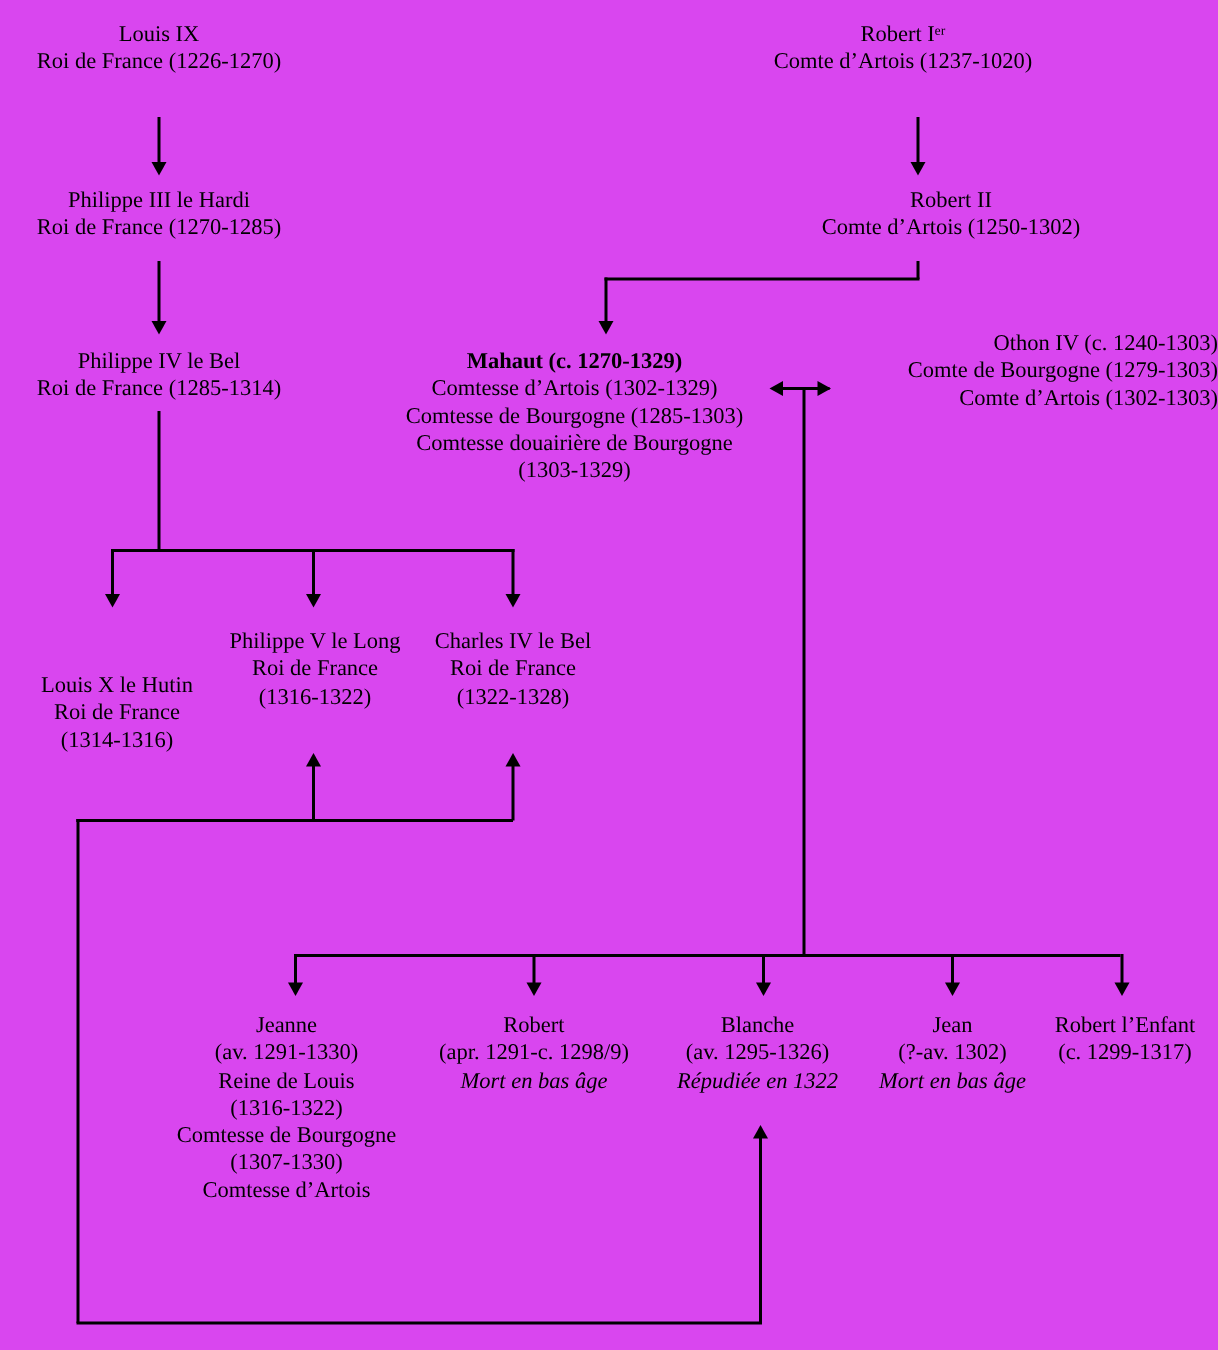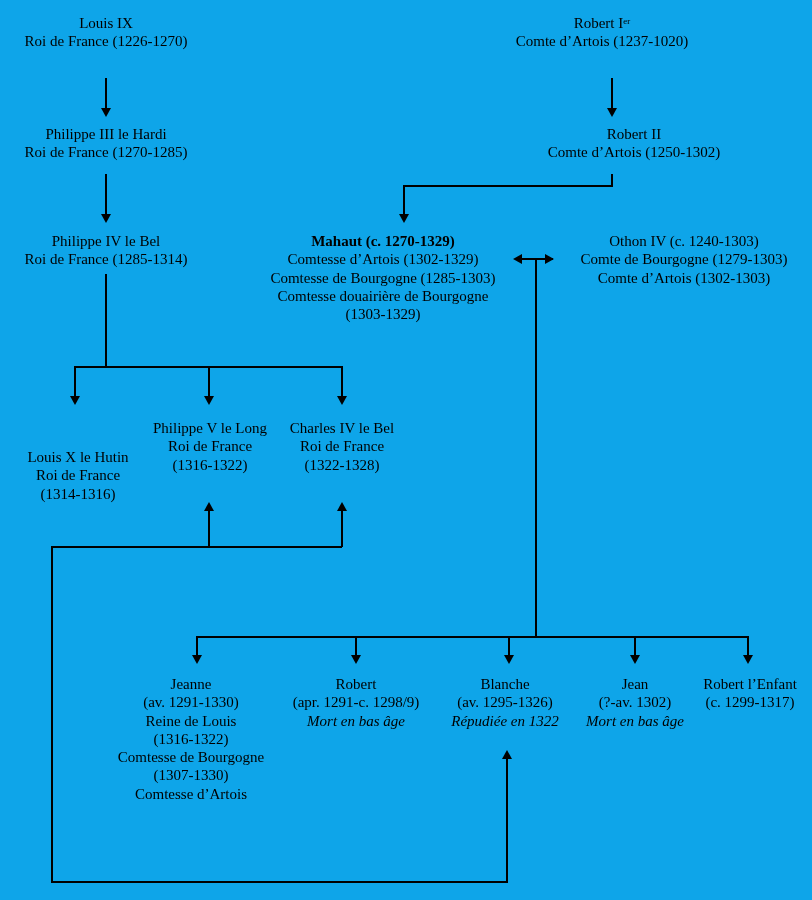--- a/index.html
+++ b/index.html
@@ -4,21 +4,21 @@
 <style>
   html, body {
     margin: 0;
     padding: 0;
     background: #ffffff;
   }
   #root {
     position: relative;
     width: 812px;
     height: 900px;
-    background: #0ea5e9;
+    background: #d946ef;
     font-family: "Liberation Serif", serif;
     color: #000000;
     overflow: hidden;
   }
   .node {
     position: absolute;
     text-align: center;
     line-height: 1.22;
     font-size: 15px;
     white-space: nowrap;
@@ -93,21 +93,21 @@
   </div>
 
   <div class="node" style="left:252px; top:232px; width:262px;">
     <span class="ln bold">Mahaut (c. 1270-1329)</span>
     <span class="ln">Comtesse d’Artois (1302-1329)</span>
     <span class="ln">Comtesse de Bourgogne (1285-1303)</span>
     <span class="ln">Comtesse douairière de Bourgogne</span>
     <span class="ln">(1303-1329)</span>
   </div>
 
-  <div class="node" style="left:556px; top:232px; width:256px;">
+  <div class="node" style="left:556px; top:220px; width:256px;text-align:right;">
     <span class="ln">Othon IV (c. 1240-1303)</span>
     <span class="ln">Comte de Bourgogne (1279-1303)</span>
     <span class="ln">Comte d’Artois (1302-1303)</span>
   </div>
 
   <div class="node" style="left:8px; top:419px; width:140px;margin-top:29px;">
     <span class="ln">Louis X le Hutin</span>
     <span class="ln">Roi de France</span>
     <span class="ln">(1314-1316)</span>
   </div>

